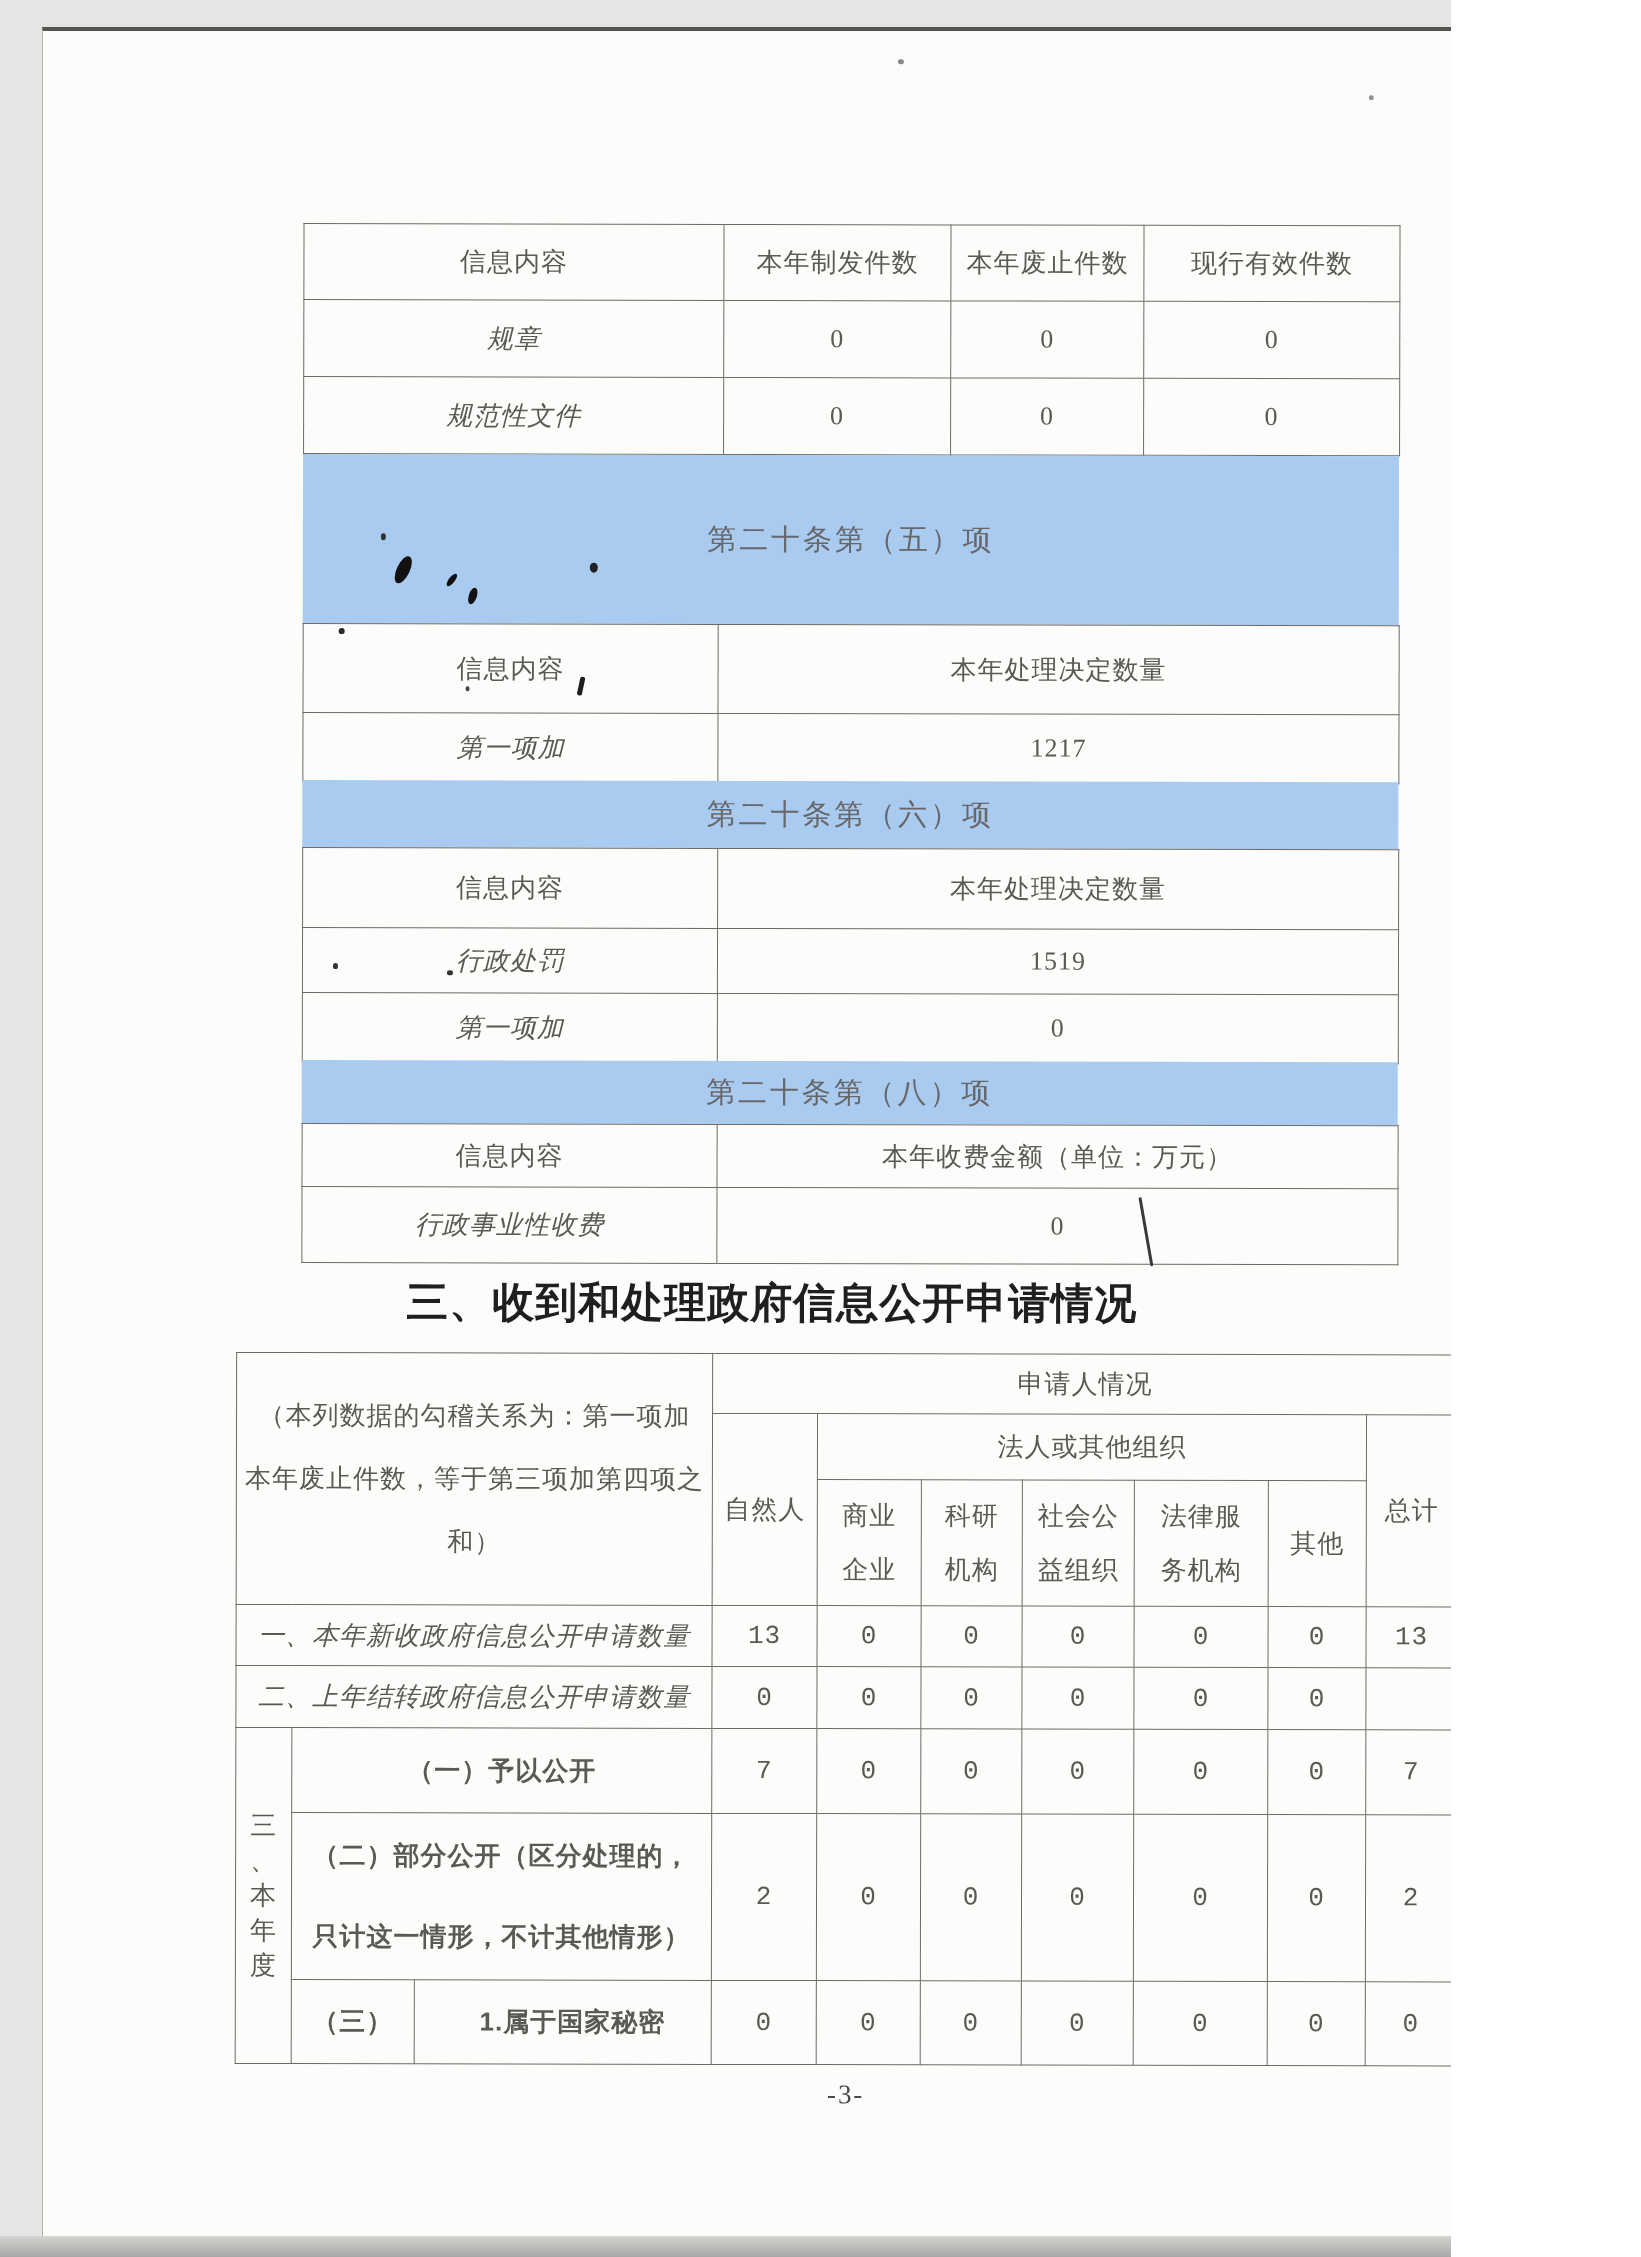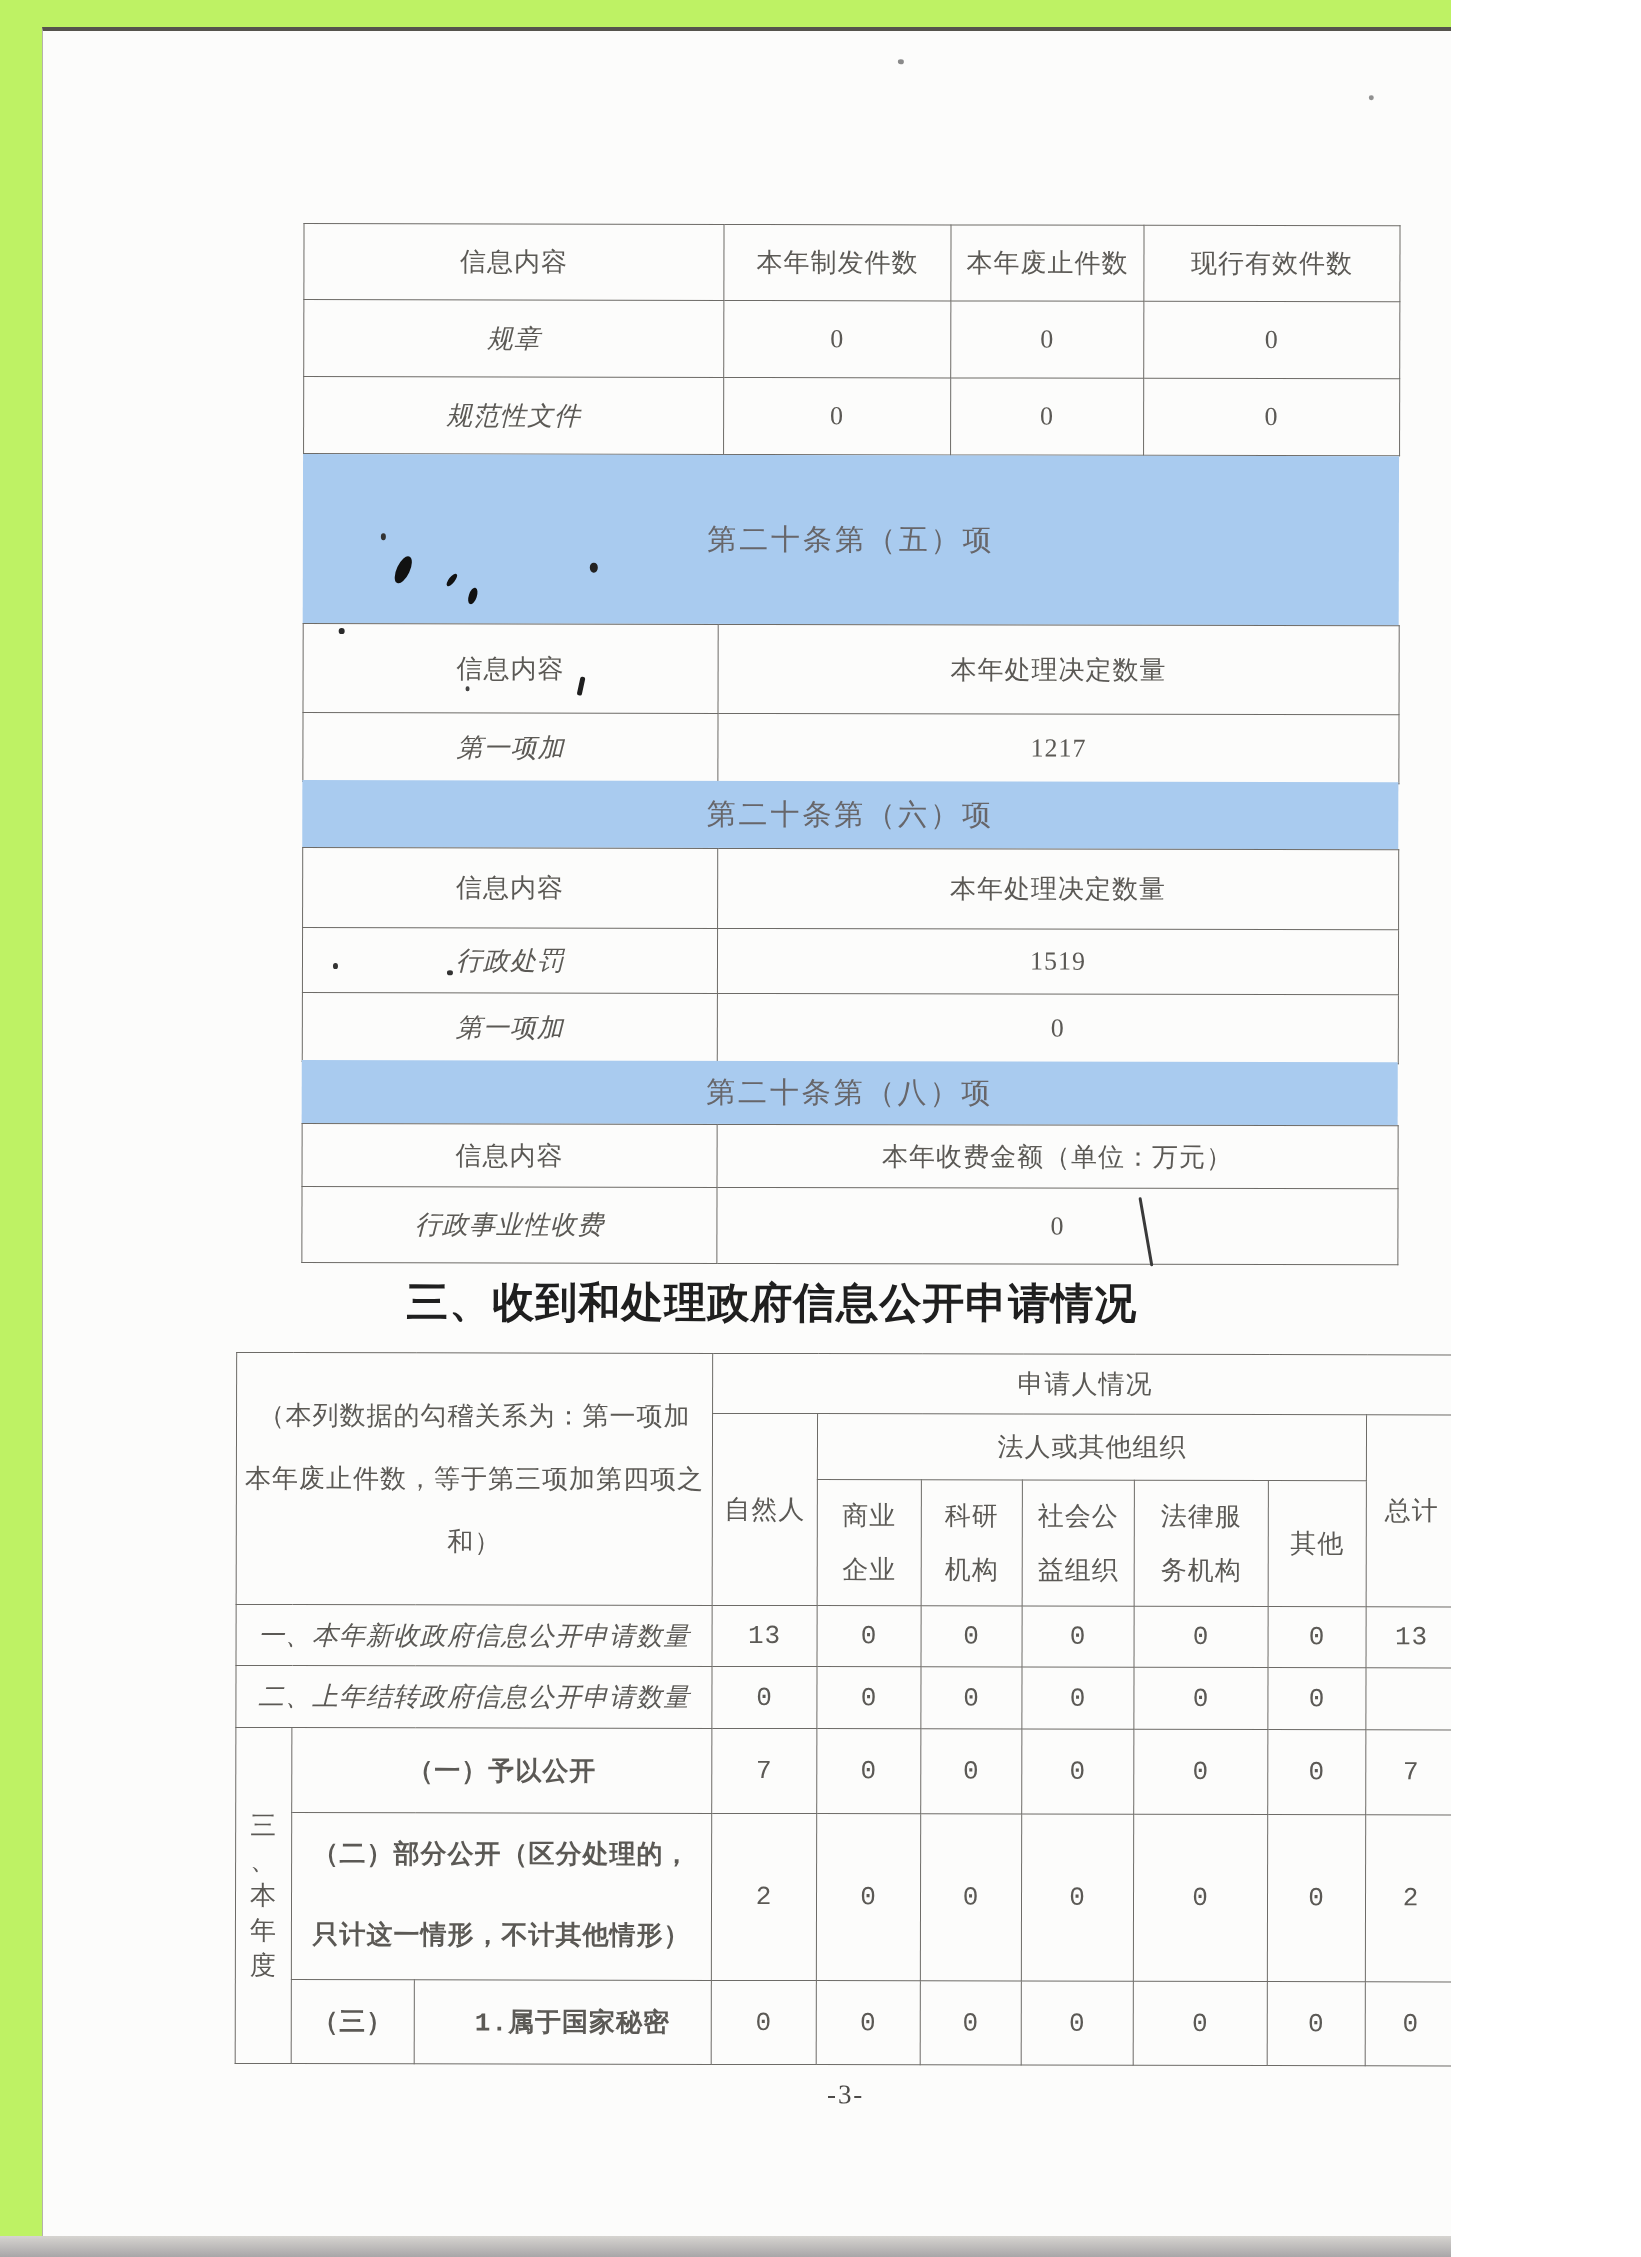--- a/index.html
+++ b/index.html
@@ -1,16 +1,16 @@
 <!DOCTYPE html>
 <html><head>
 <meta charset="utf-8">
 <style>
   html,body{margin:0;padding:0;}
-  .scene{position:relative;width:1451px;height:2257px;background:#bef264;overflow:hidden;
+  .scene{position:relative;width:1451px;height:2257px;background:#e5e5e5;overflow:hidden;
          font-family:"Liberation Serif","DejaVu Serif",serif;}
   .paper{position:absolute;left:42px;top:27px;width:1599px;height:2209px;background:#fcfcfb;
          border-top:4.8px solid #55534d;border-left:1.9px solid #b5b2ac;}
   .bottom-edge{position:absolute;left:0;right:0;bottom:0;height:21px;
          background:linear-gradient(#d6d4d0,#a8a6a8);}
   .content{position:absolute;left:0;top:0;width:1641px;height:2257px;transform:rotate(0.12deg);
          transform-origin:290px 0;}
 
   
   table.doc{position:absolute;border-collapse:collapse;table-layout:fixed;}
@@ -22,21 +22,21 @@
   .band{position:absolute;left:304px;width:1096px;background:#a9cbef;display:flex;
         align-items:center;justify-content:center;color:#67666a;font-size:29px;letter-spacing:2.9px;}
 
   .heading{position:absolute;left:409px;top:1274px;font-family:"Liberation Sans","DejaVu Sans",sans-serif;
         font-weight:900;font-size:42px;color:#1f1f1f;letter-spacing:1px;}
 
   
   table.app td{font-size:26px;}
   td.note{line-height:63px;font-size:26px;color:#5b5955;}
   td.num{font-family:Liberation Mono, monospace;color:#3c3c3c;letter-spacing:0;}
-  td.sansl{font-family:Liberation Mono, monospace;color:#383838;font-weight:600;
+  td.sansl{font-family:Liberation Sans, sans-serif;color:#383838;font-weight:600;
         text-align:left;padding-left:27px;letter-spacing:0;}
   td.two-line{line-height:81px;}
   .stack{display:flex;flex-direction:column;justify-content:flex-start;line-height:54px;}
   td.vert{padding:0;}
   .vert-inner{display:flex;flex-direction:column;justify-content:space-between;align-items:center;
         height:100%;box-sizing:border-box;padding:23px 0;}
 
   .page-num{position:absolute;left:239px;width:1222px;top:2078px;text-align:center;
         font-size:27px;color:#4c4a48;letter-spacing:1.9px;}
 

